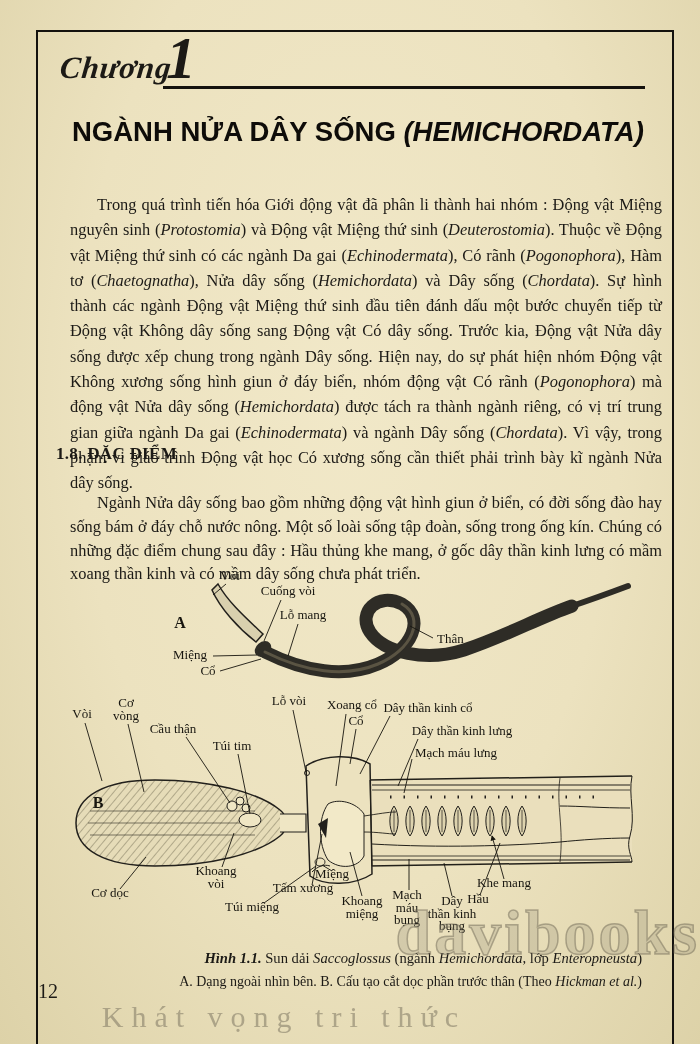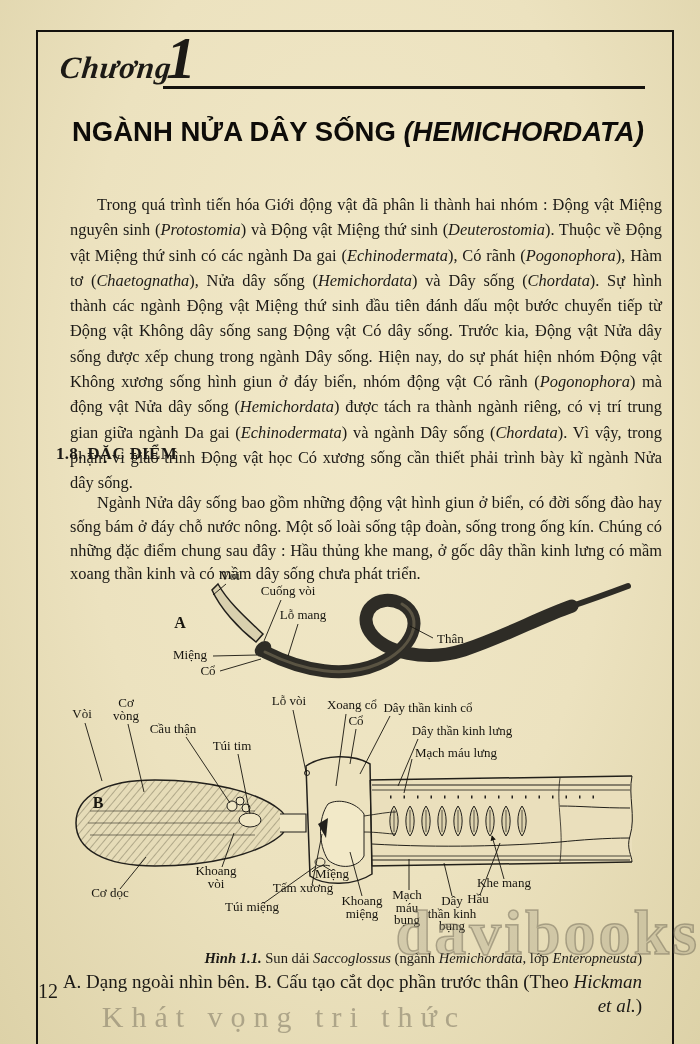--- a/index.html
+++ b/index.html
@@ -46,21 +46,21 @@
   .bd{font-weight:bold;}
   .figure-svg{position:absolute;left:60px;top:566px;}
   .fig-label{font-family:"Liberation Serif",serif;font-size:13px;fill:#17150f;}
   .fig-letter{font-family:"Liberation Serif",serif;font-size:16px;font-weight:bold;fill:#17150f;}
   .leader{stroke:#17150f;stroke-width:0.9;}
   .ink{stroke:#22201a;fill:none;}
   .caption{
     position:absolute;left:58px;top:946px;width:584px;text-align:right;
     font-size:14.6px;line-height:24px;
   }
-  .caption-line2{font-size:19px;}
+  .caption-line2{font-size:14px;}
   .page-number{
     position:absolute;left:38px;top:980px;font-size:20px;
   }
   .watermark1{
     position:absolute;left:0;top:896px;width:700px;text-align:right;
     font-family:"Liberation Serif",serif;font-weight:bold;font-size:64px;
     color:rgba(160,152,128,0.30);-webkit-text-stroke:1.5px rgba(105,98,80,0.45);
     letter-spacing:3px;pointer-events:none;z-index:5;
   }
   .watermark2{

